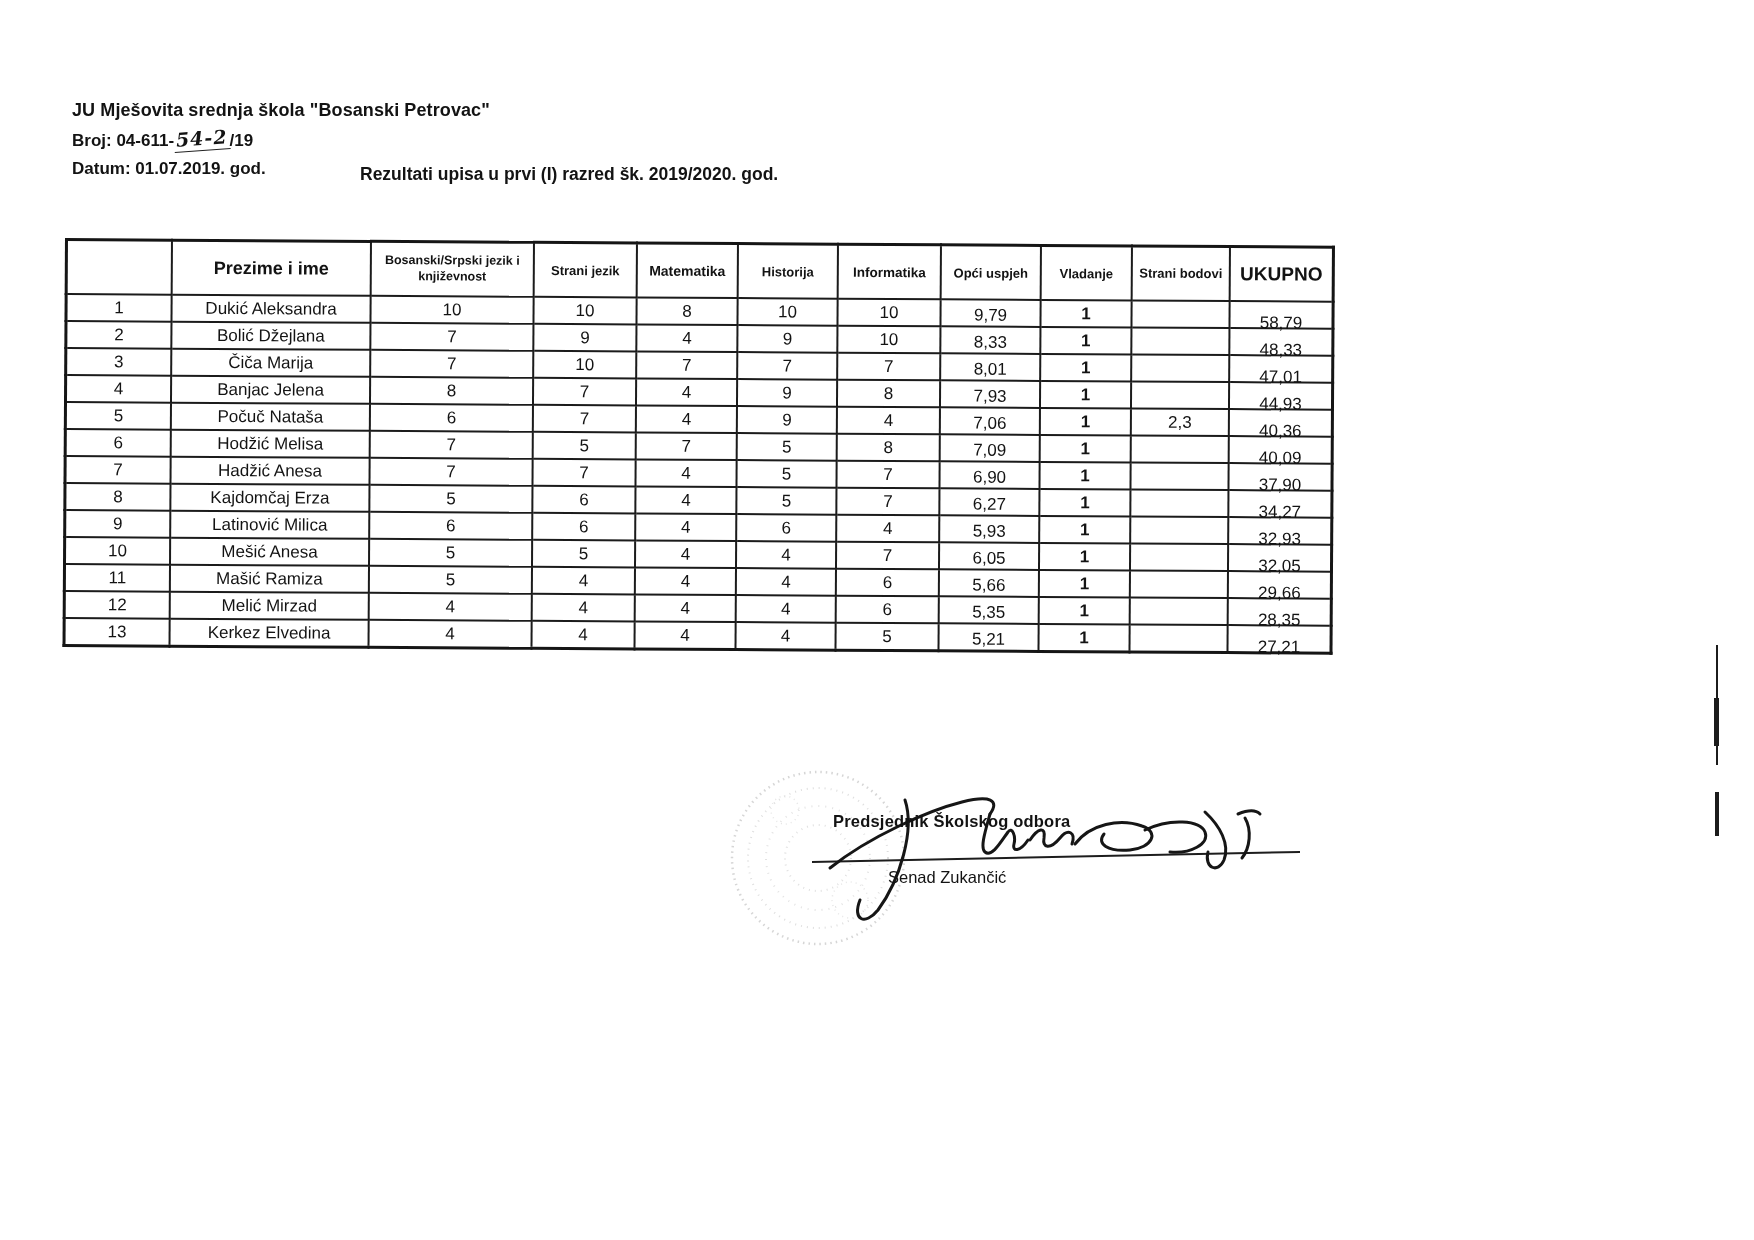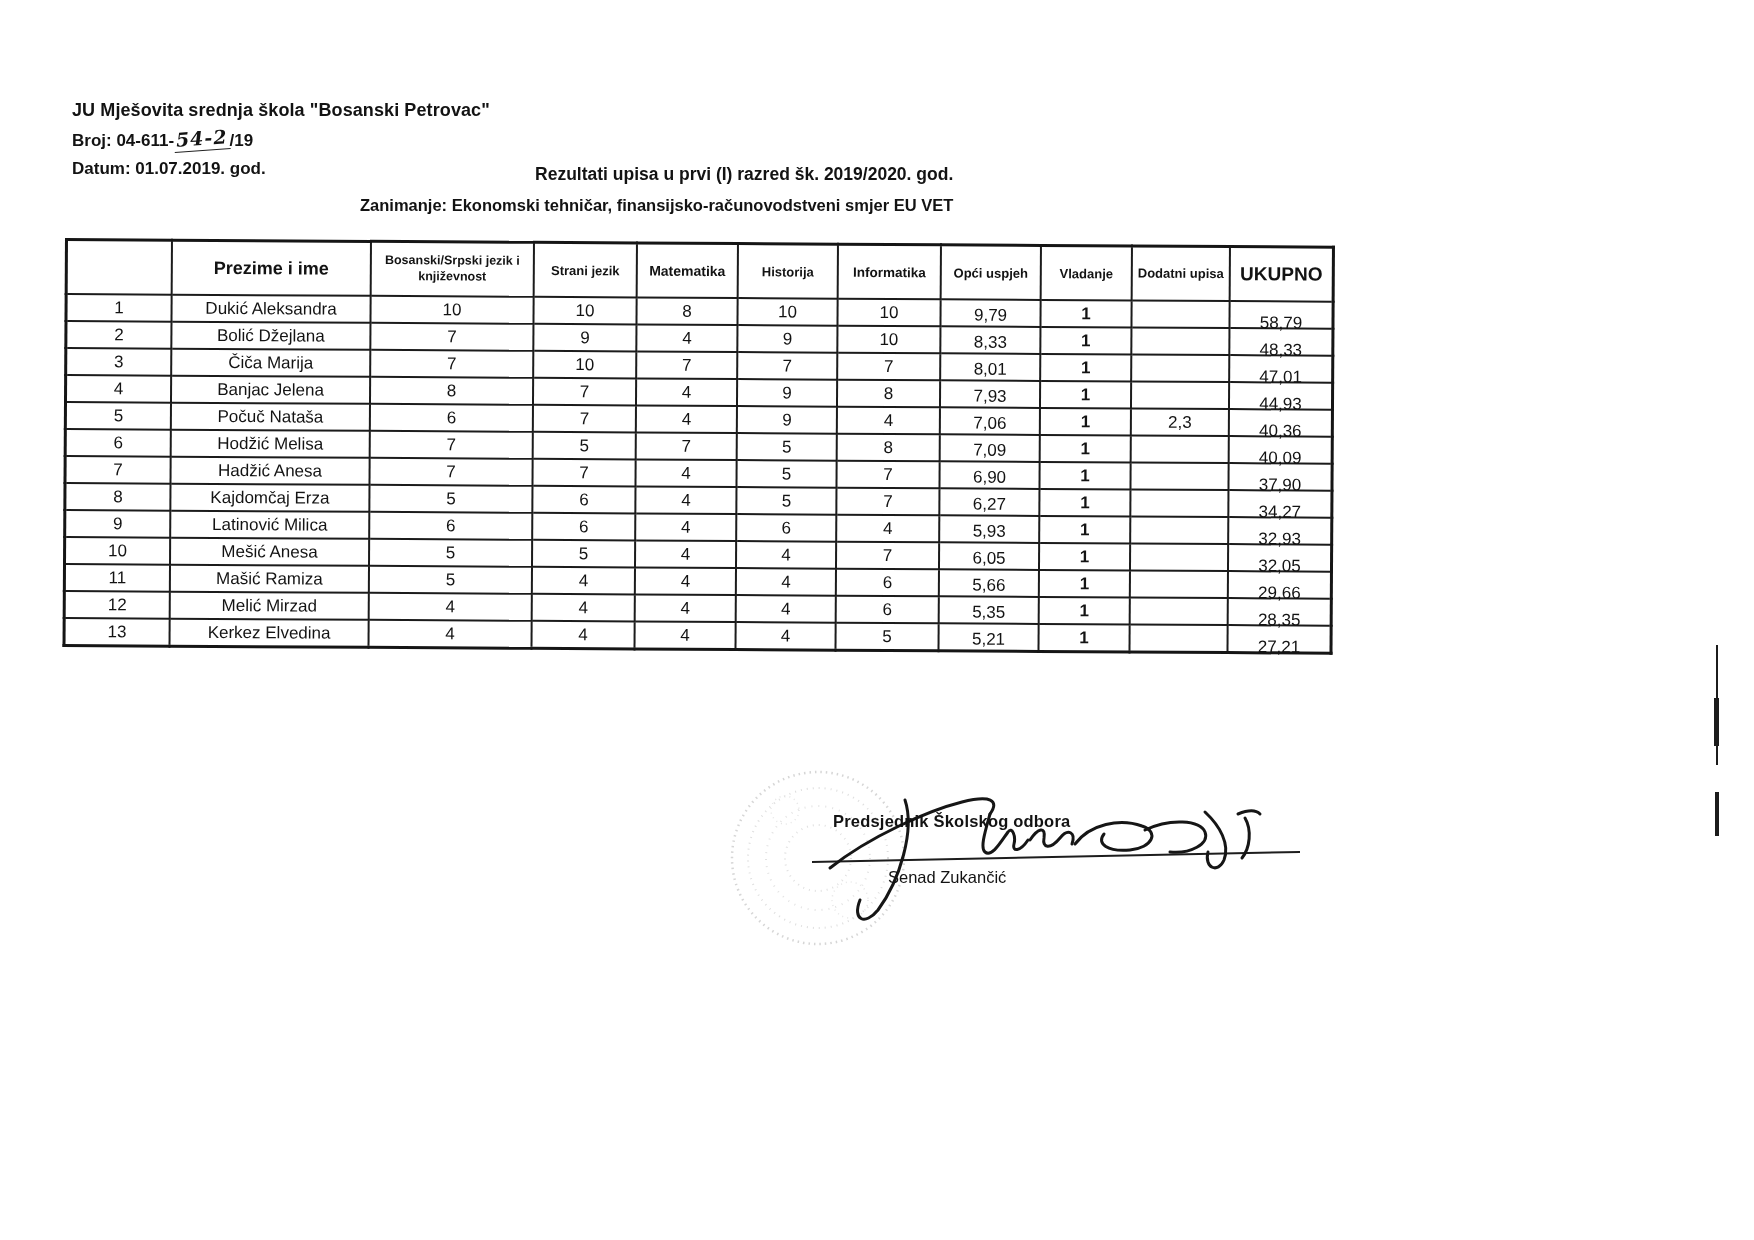--- a/index.html
+++ b/index.html
@@ -84,36 +84,35 @@
   <div class="doc-head">
     <div class="school-line">JU Mješovita srednja škola "Bosanski Petrovac"</div>
     <div class="broj-line">
       <span class="printed">Broj: 04-611-</span><span class="handwritten">54-2</span><span class="printed">/19</span>
     </div>
     <div class="datum-line">Datum: 01.07.2019. god.</div>
   </div>
 
   <div class="title-block">
     <div class="title-line">Rezultati upisa u prvi (I) razred šk. 2019/2020. god.</div>
-    <div class="subtitle-line">Zanimanje: Ekonomski tehničar, finansijsko-računovodstveni smjer EU VET</div>
   </div>
 
   <table class="results-table">
     <thead>
       <tr>
         <th class="h-rb"></th>
         <th class="h-name">Prezime i ime</th>
         <th class="h-bos">Bosanski/Srpski jezik i književnost</th>
         <th class="h-strani">Strani jezik</th>
         <th class="h-mat">Matematika</th>
         <th class="h-hist">Historija</th>
         <th class="h-inf">Informatika</th>
         <th class="h-opci">Opći uspjeh</th>
         <th class="h-vlad">Vladanje</th>
-        <th class="h-dod">Dodatni upisa</th>
+        <th class="h-dod">Strani bodovi</th>
         <th class="h-ukupno">UKUPNO</th>
       </tr>
     </thead>
     <tbody id="rows-body">
         <tr>
           <td class="c-rb"><span>1</span></td>
           <td class="c-name"><span>Dukić Aleksandra</span></td>
           <td class="c-bos"><span>10</span></td>
           <td class="c-strani"><span>10</span></td>
           <td class="c-mat"><span>8</span></td>

